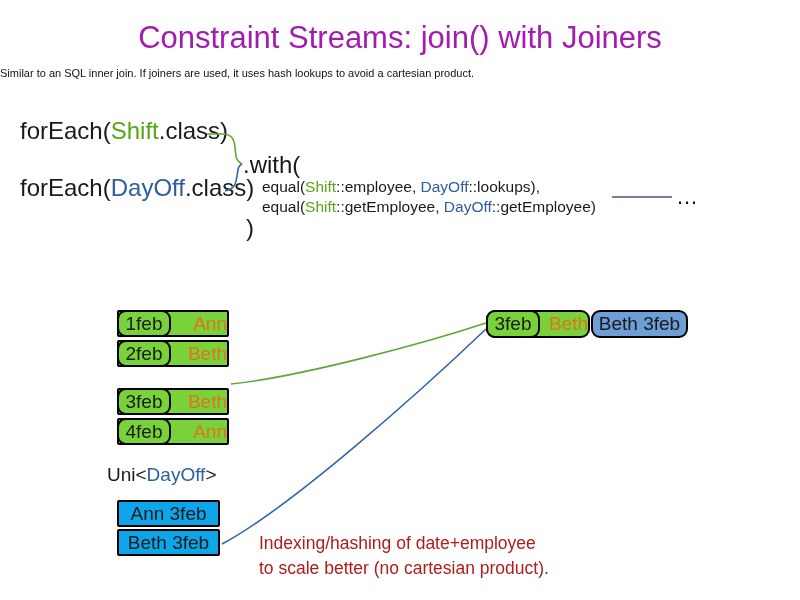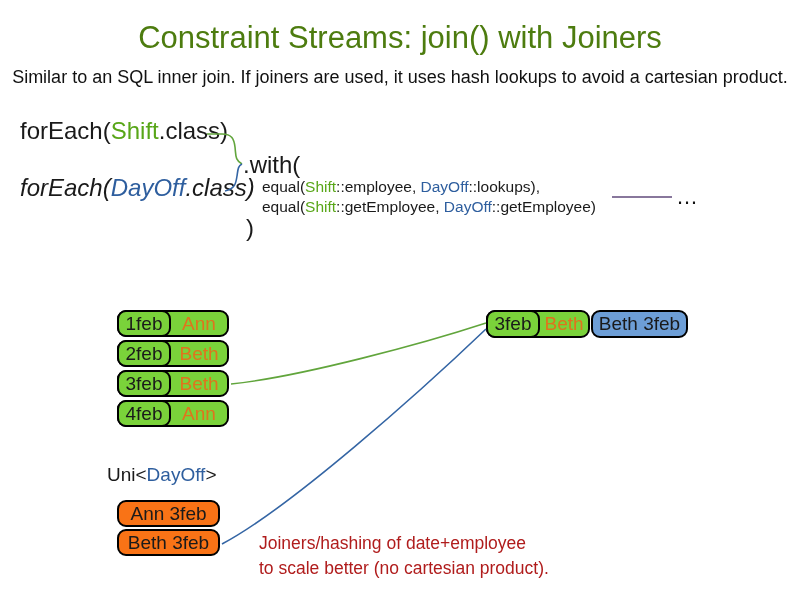--- a/index.html
+++ b/index.html
@@ -1,40 +1,40 @@
 <!DOCTYPE html>
 <html><head>
 <meta charset="utf-8">
 <style>
   html,body{margin:0;padding:0;background:#fff;}
   #canvas{
     position:relative;width:800px;height:600px;background:#ffffff;overflow:hidden;
     font-family:"Liberation Sans","DejaVu Sans",sans-serif;color:#1a1a1a;
   }
   .abs{position:absolute;}
-  #title{top:20px;left:0;width:800px;text-align:center;font-size:31px;color:#4d7c0f;}
-  #subtitle{top:67px;left:0;width:800px;text-align:center;font-size:18px;color:#111;}
+  #title{top:20px;left:0;width:800px;text-align:center;font-size:31px;color:#a21caf;}
+  #subtitle{top:67px;left:0;width:800px;text-align:left;font-size:11px;color:#111;}
   .code{font-size:24px;white-space:pre;}
   .code-small{font-size:15.5px;white-space:pre;}
   .green-t{color:#58a618;}
   .blue-t{color:#2e5e9e;}
   .orange-t{color:#e0731d;}
   .label{font-size:19px;white-space:pre;}
   .row{
-    box-sizing:border-box;height:27px;border:2px solid #000;border-radius:9px;
+    box-sizing:border-box;height:27px;border:2px solid #000;border-radius:2px;
     display:flex;align-items:center;font-size:19px;line-height:1;
   }
   .green-row{background:#7ad23a;width:112px;}
-  .blue-row{background:#f97316;width:103px;justify-content:center;}
+  .blue-row{background:#0ea5e9;width:103px;justify-content:center;}
   .date-cell{
     box-sizing:border-box;width:54px;height:27px;margin:-2px 0 -2px -2px;
     border:2px solid #000;border-radius:9px;background:#7ad23a;
     display:flex;align-items:center;justify-content:center;
   }
-  .emp-cell{flex:1;text-align:center;}
+  .emp-cell{flex:1;text-align:right;}
   .bi-green{
     box-sizing:border-box;position:absolute;left:486px;top:310px;width:104px;height:28px;
     background:#7ad23a;border:2px solid #000;border-radius:9px;
     display:flex;align-items:center;font-size:19px;
   }
   .bi-green .date-cell{height:28px;}
   .bi-blue{
     box-sizing:border-box;position:absolute;left:591px;top:310px;width:97px;height:28px;
     background:#6d9ed6;border:2px solid #000;border-radius:9px;
     display:flex;align-items:center;justify-content:center;font-size:19px;
@@ -46,39 +46,39 @@
 </head>
 <body>
 
 <div id="canvas">
 
   <div id="title" class="abs">Constraint Streams: join() with Joiners</div>
   <div id="subtitle" class="abs">Similar to an SQL inner join. If joiners are used, it uses hash lookups to avoid a cartesian product.</div>
 
   <div class="abs code" style="left:20px;top:117px;"><span>forEach(</span><span class="green-t">Shift</span><span>.class)</span></div>
 
-  <div class="abs code" style="left:20px;top:174px;font-style:italic;"><span>forEach(</span><span class="blue-t">DayOff</span><span>.class)</span></div>
+  <div class="abs code" style="left:20px;top:174px;"><span>forEach(</span><span class="blue-t">DayOff</span><span>.class)</span></div>
 
   <div class="abs code" style="left:243px;top:151px;">.with(</div>
 
   <div class="abs code-small" style="left:262px;top:178px;"><span>equal(</span><span class="green-t">Shift</span><span>::employee, </span><span class="blue-t">DayOff</span><span>::lookups),</span></div>
 
   <div class="abs code-small" style="left:262px;top:198px;"><span>equal(</span><span class="green-t">Shift</span><span>::getEmployee, </span><span class="blue-t">DayOff</span><span>::getEmployee)</span></div>
 
   <div class="abs code" style="left:246px;top:214px;">)</div>
 
   <div id="ellipsis" class="abs">…</div>
 
 
   <div class="abs" style="left:117px;top:310px;">
     <div class="row green-row" style="margin-bottom:3px;">
       <div class="date-cell">1feb</div>
       <div class="emp-cell orange-t">Ann</div>
     </div>
-    <div class="row green-row" style="margin-bottom:3px;">
+    <div class="row green-row" style="margin-bottom:21px;">
       <div class="date-cell">2feb</div>
       <div class="emp-cell orange-t">Beth</div>
     </div>
     <div class="row green-row" style="margin-bottom:3px;">
       <div class="date-cell">3feb</div>
       <div class="emp-cell orange-t">Beth</div>
     </div>
     <div class="row green-row">
       <div class="date-cell">4feb</div>
       <div class="emp-cell orange-t">Ann</div>
@@ -93,21 +93,21 @@
   <div class="bi-blue">Beth 3feb</div>
 
   <div class="abs label" style="left:107px;top:464px;text-align:center;"><span>Uni&lt;</span><span class="blue-t">DayOff</span><span>&gt;</span></div>
 
   <div class="abs" style="left:117px;top:500px;">
     <div class="row blue-row" style="margin-bottom:2px;">Ann 3feb</div>
     <div class="row blue-row">Beth 3feb</div>
   </div>
 
   <div id="note" class="abs">
-    <div>Joiners/hashing of date+employee</div>
+    <div>Indexing/hashing of date+employee</div>
     <div>to scale better (no cartesian product).</div>
   </div>
 
   <svg class="overlay" width="800" height="600" viewBox="0 0 800 600">
     <path d="M207 134 L222 134 C232 134 234 139 235 147 C236 156 235 160 242 164" fill="none" stroke="#61a53c" stroke-width="1.6"></path>
     <path d="M225 191 C235 189 236 183 237 176 C238 169 238 166 242 164" fill="none" stroke="#3465a4" stroke-width="1.6"></path>
     <path d="M612 197 L672 197" fill="none" stroke="#604a7b" stroke-width="1.4"></path>
     <path d="M231 384 C300 377 425 343 486 323" fill="none" stroke="#61a53c" stroke-width="1.6"></path>
     <path d="M222 544 C290 508 420 392 486 329" fill="none" stroke="#3465a4" stroke-width="1.6"></path>
   </svg>

